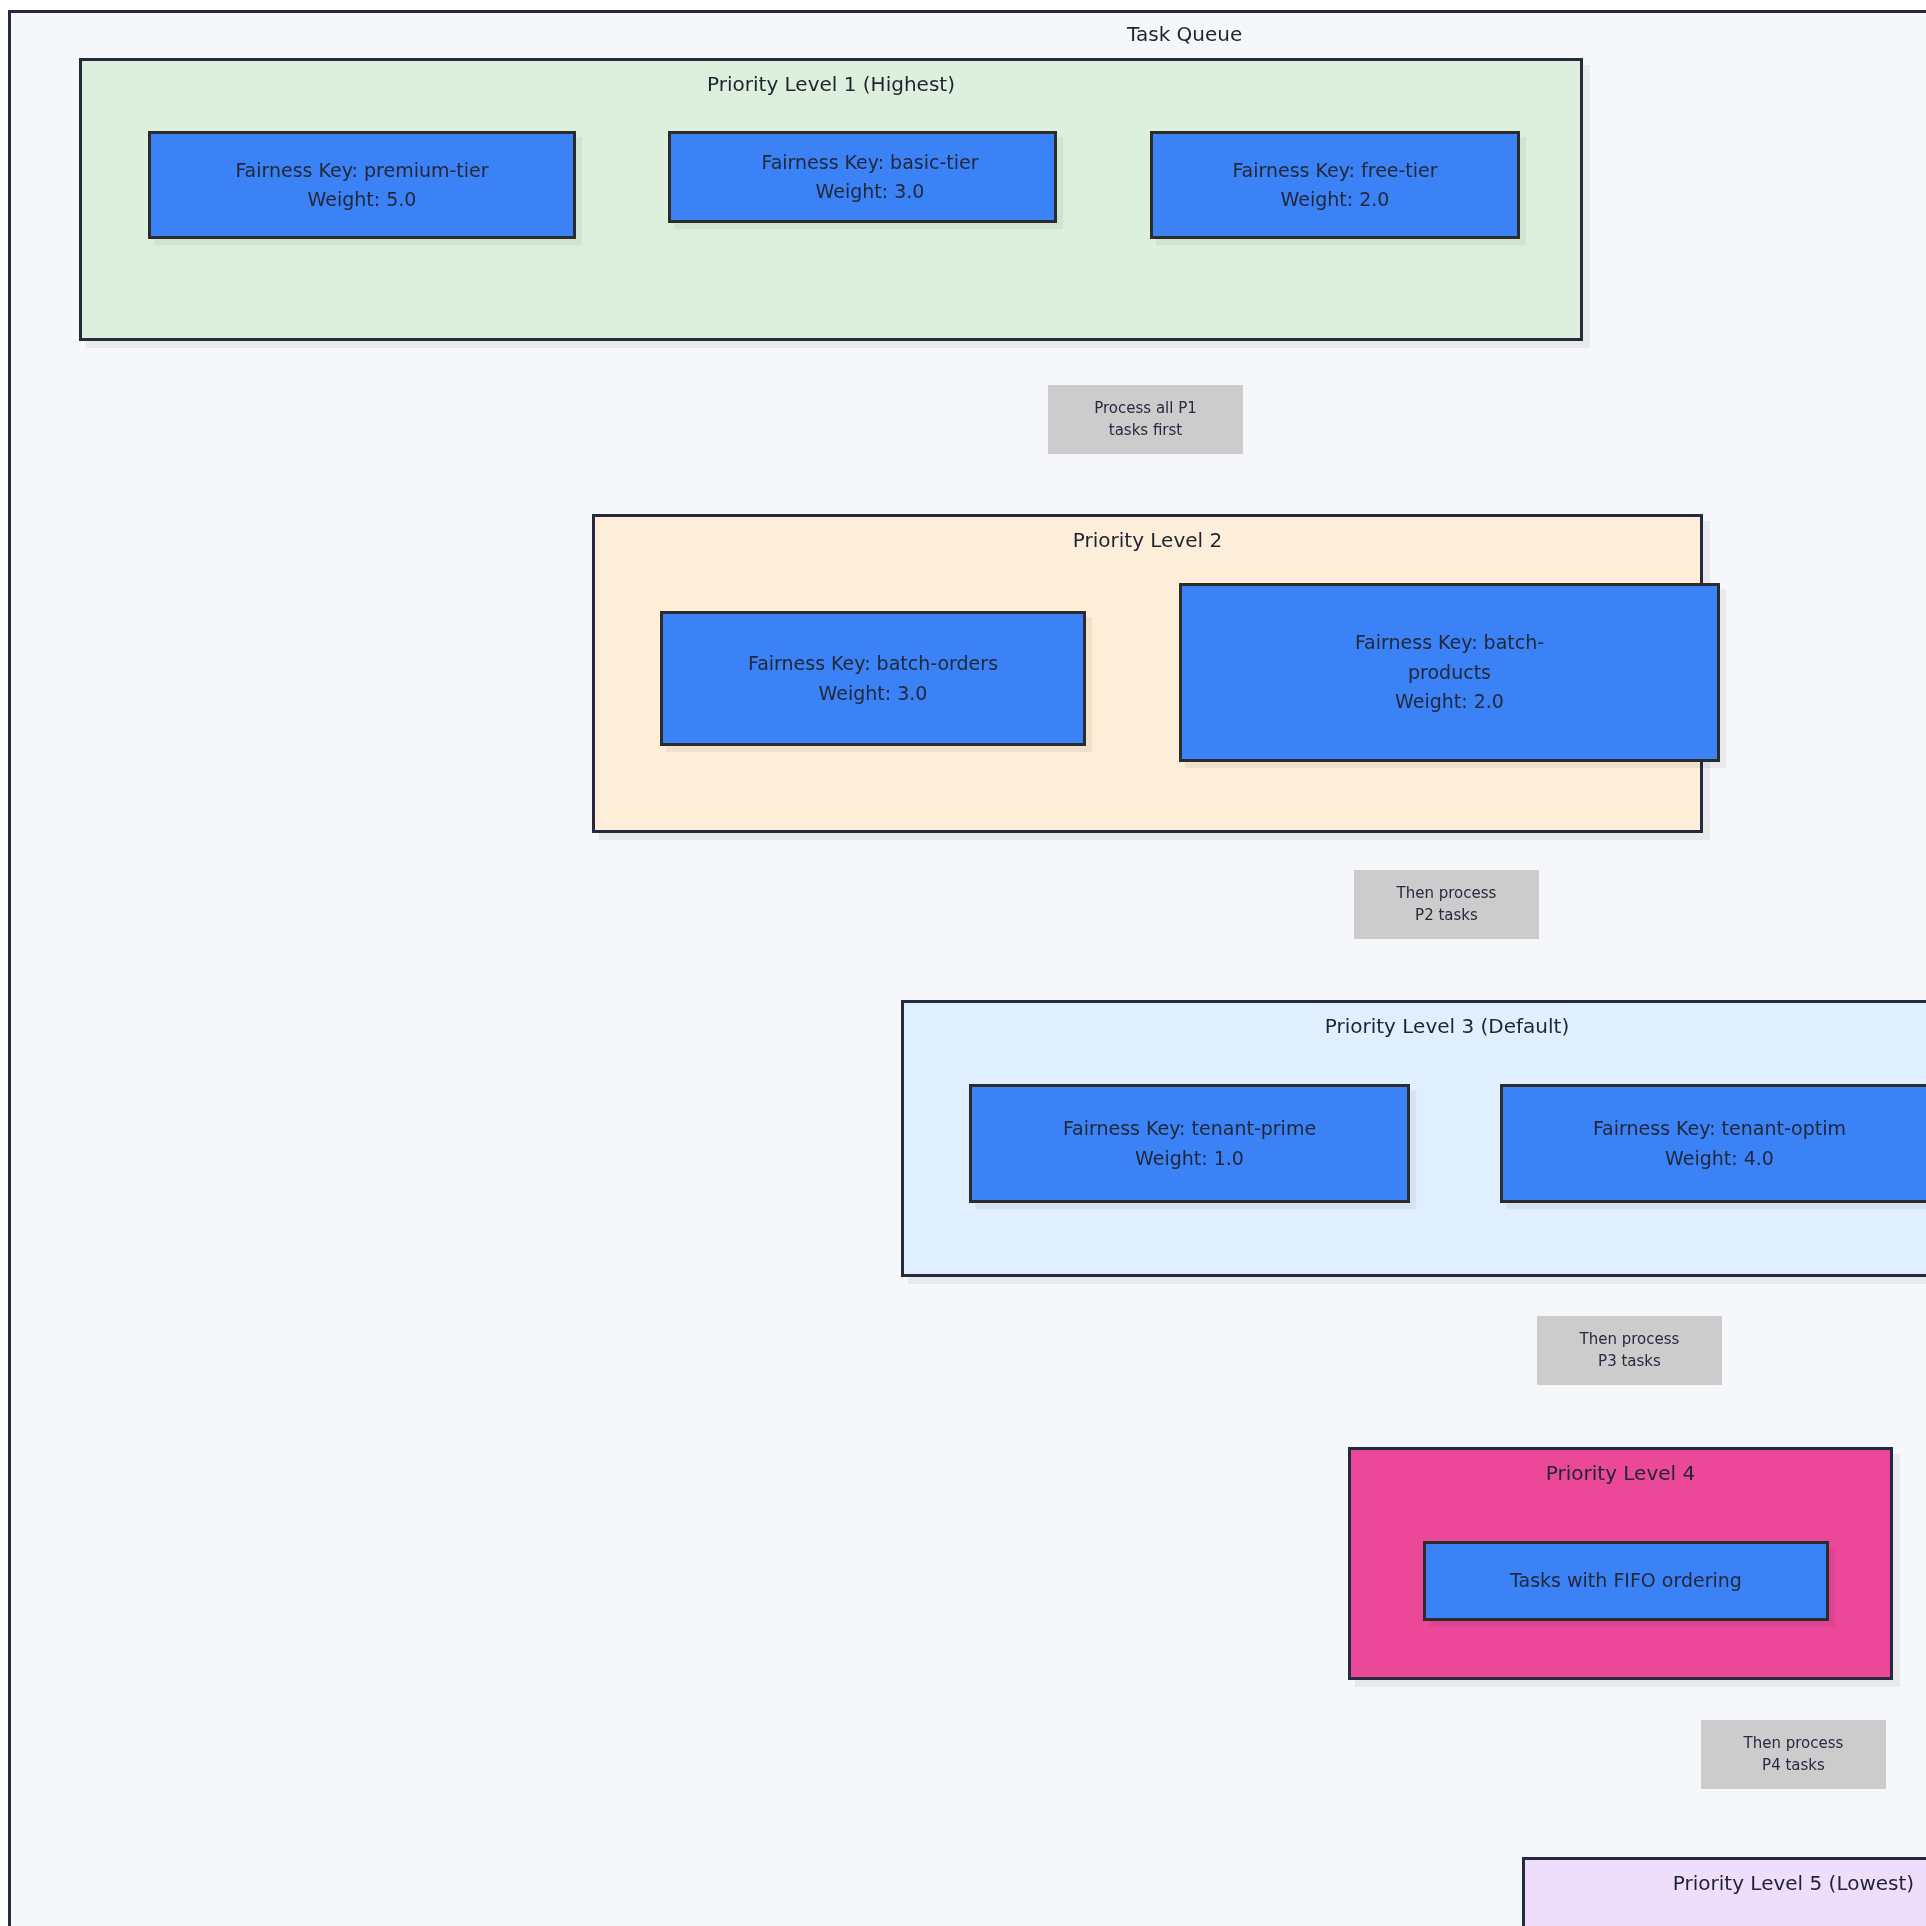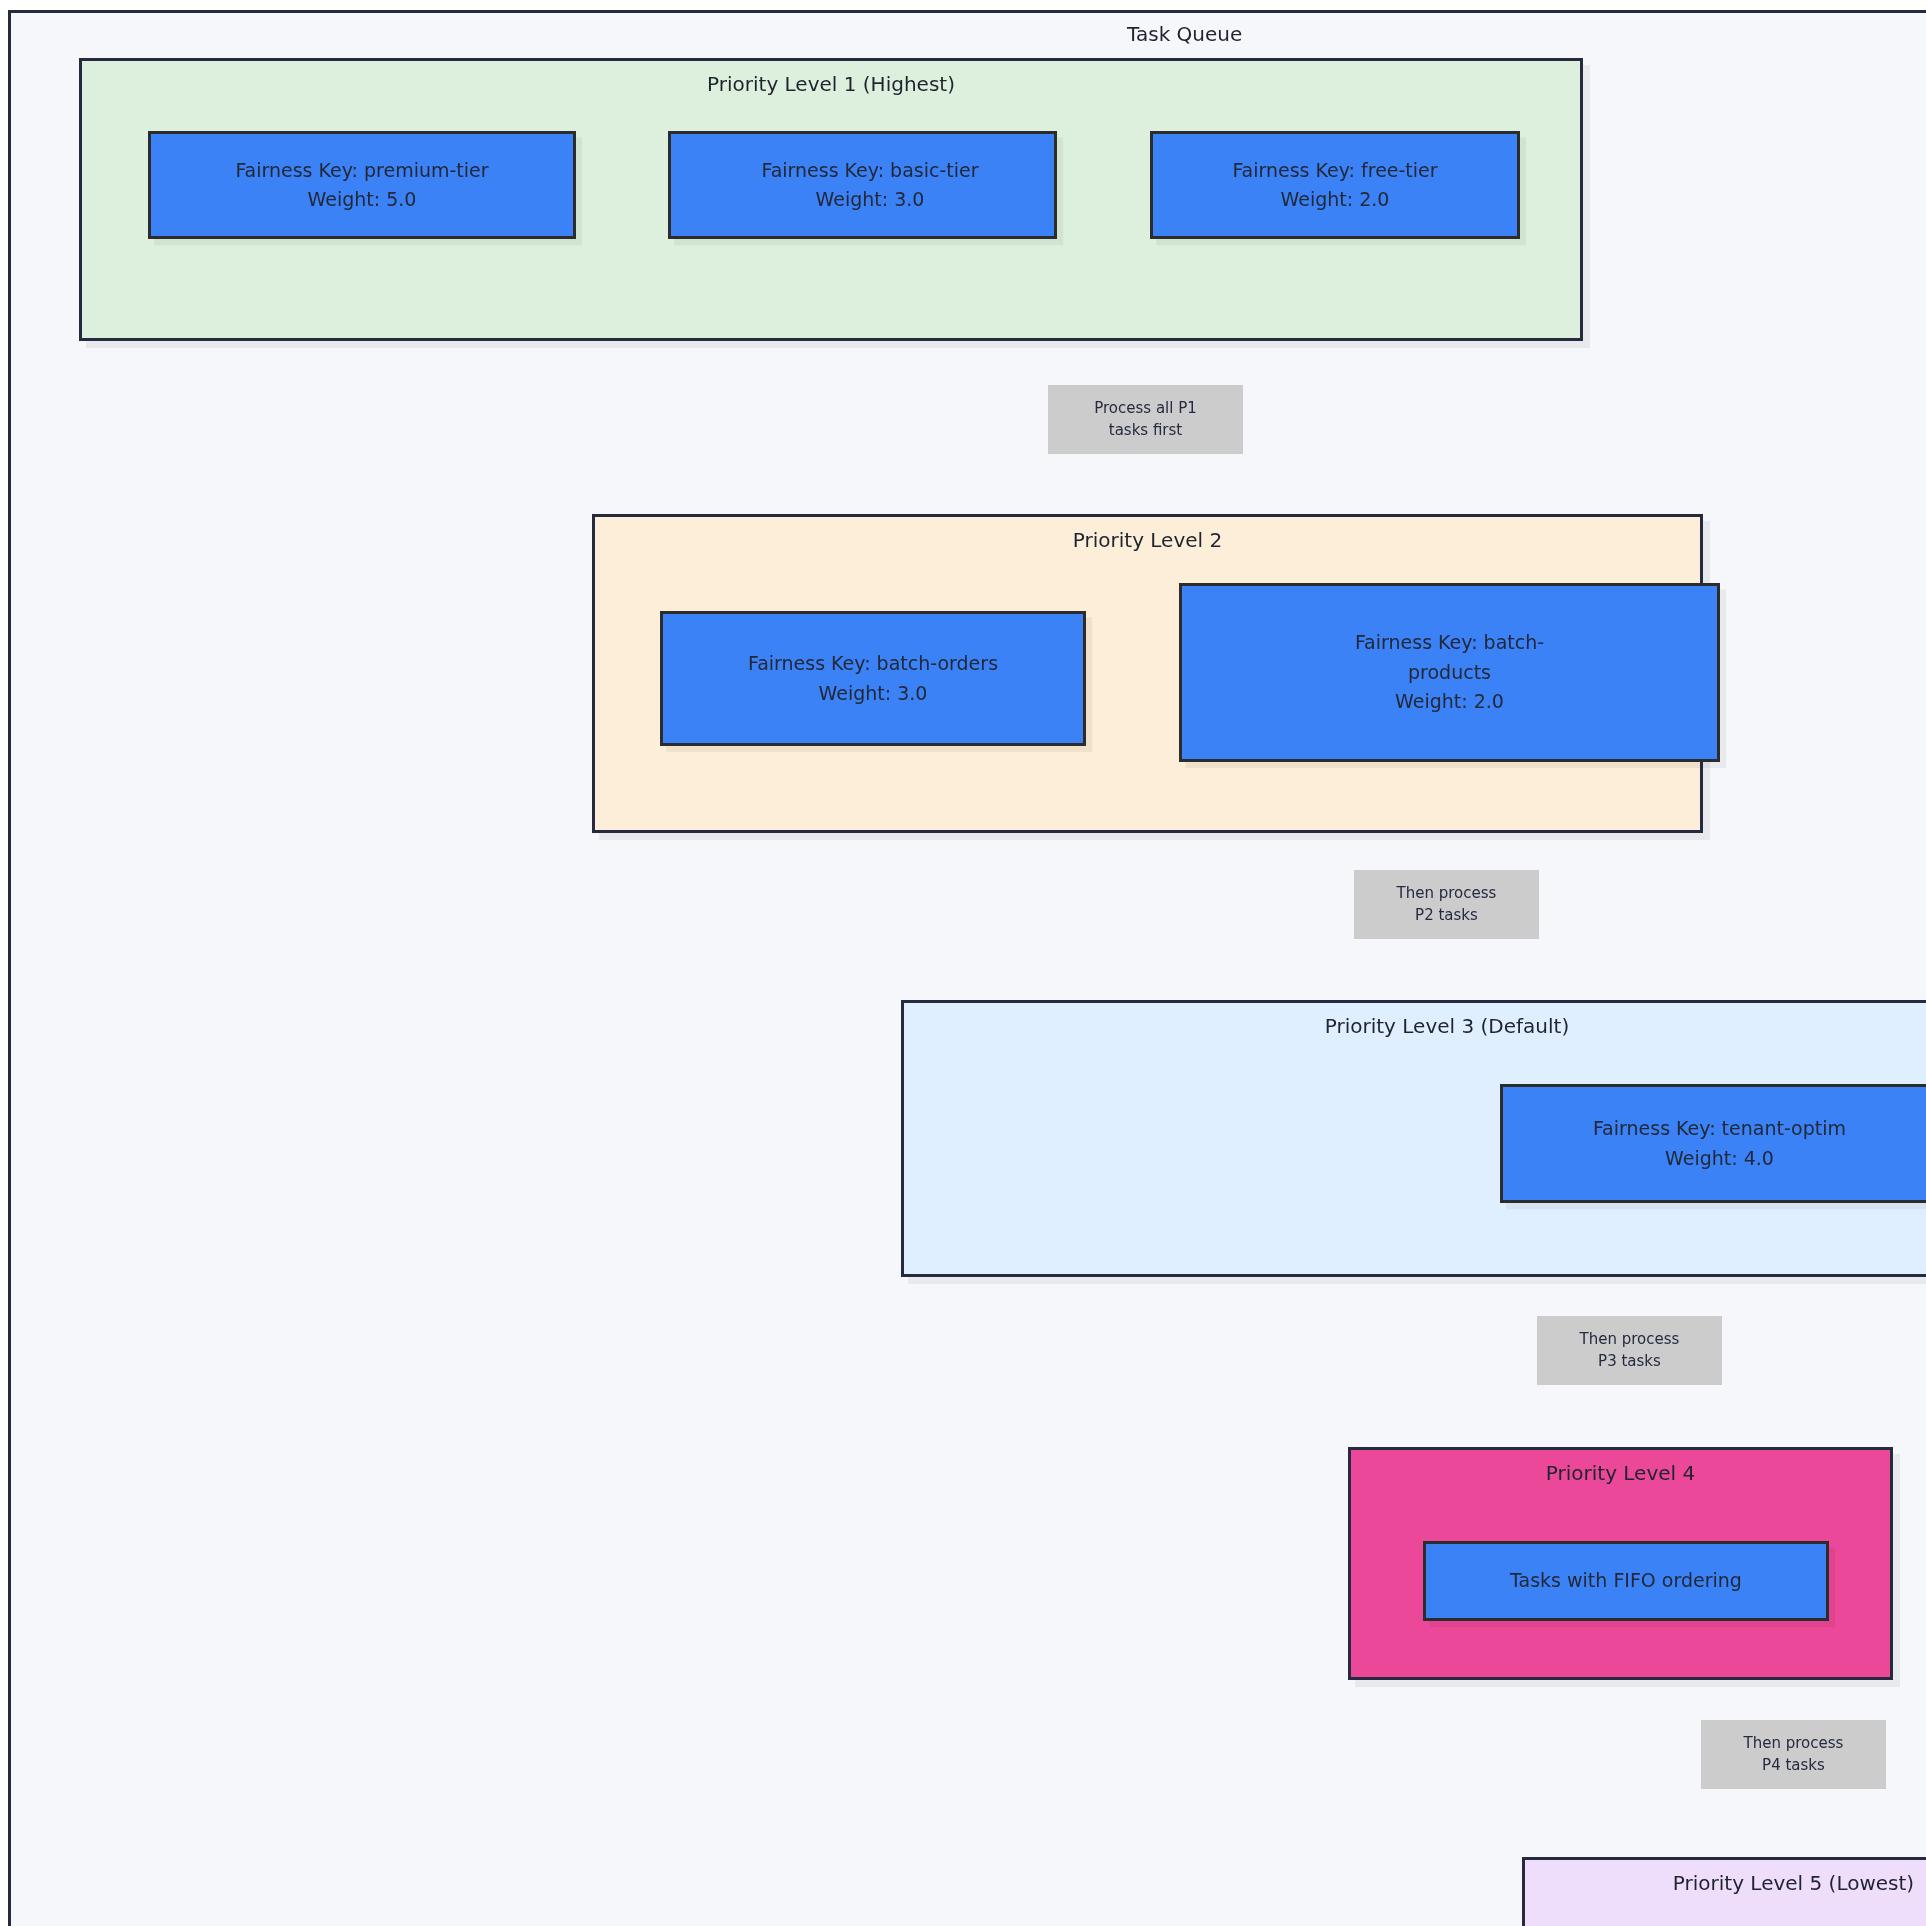--- a/index.html
+++ b/index.html
@@ -108,21 +108,21 @@
 
   <div class="box cluster" style="left:7.7px; top:9.6px; width:2354px; height:2092px;">
     <div class="cluster-title">Task Queue</div>
   </div>
 
   <div class="box lvl" style="left:79px; top:58px; width:1504px; height:283px; background:#ddf0dd;">
     <div class="lvl-title">Priority Level 1 (Highest)</div>
   </div>
   <div class="leaf ml" style="left:148px; top:131px; width:428px; height:108px;">Fairness Key: premium-tier
 Weight: 5.0</div>
-  <div class="leaf ml" style="left:668px; top:131px; width:389px; height:108px;padding-left:22px;">Fairness Key: basic-tier
+  <div class="leaf ml" style="left:668px; top:131px; width:389px; height:92px;padding-left:22px;">Fairness Key: basic-tier
 Weight: 3.0</div>
   <div class="leaf ml" style="left:1150px; top:131px; width:370px; height:108px;">Fairness Key: free-tier
 Weight: 2.0</div>
 
   <div class="elabel ml" style="left:1048px; top:385px; width:195px; height:69px;">Process all P1
 tasks first</div>
 
   <div class="box lvl" style="left:592px; top:514px; width:1111px; height:319px; background:#fdeed9;">
     <div class="lvl-title">Priority Level 2</div>
   </div>
@@ -131,20 +131,22 @@
   <div class="leaf ml" style="left:1179px; top:583px; width:541px; height:179px;">Fairness Key: batch-
 products
 Weight: 2.0</div>
 
   <div class="elabel ml" style="left:1354px; top:870px; width:185px; height:69px;">Then process
 P2 tasks</div>
 
   <div class="box lvl" style="left:901px; top:1000px; width:1092px; height:277px; background:#e0efff;">
     <div class="lvl-title">Priority Level 3 (Default)</div>
   </div>
+  <div class="leaf ml" style="left:969px; top:1084px; width:441px; height:119px;">Fairness Key: tenant-prime
+Weight: 1.0</div>
   <div class="leaf ml" style="left:1500px; top:1084px; width:439px; height:119px;">Fairness Key: tenant-optim
 Weight: 4.0</div>
 
   <div class="elabel ml" style="left:1537px; top:1316px; width:185px; height:69px;">Then process
 P3 tasks</div>
 
   <div class="box lvl" style="left:1348px; top:1447px; width:545px; height:233px; background:#ec4899;">
     <div class="lvl-title">Priority Level 4</div>
   </div>
   <div class="leaf" style="left:1423px; top:1541px; width:406px; height:80px;">Tasks with FIFO ordering</div>

